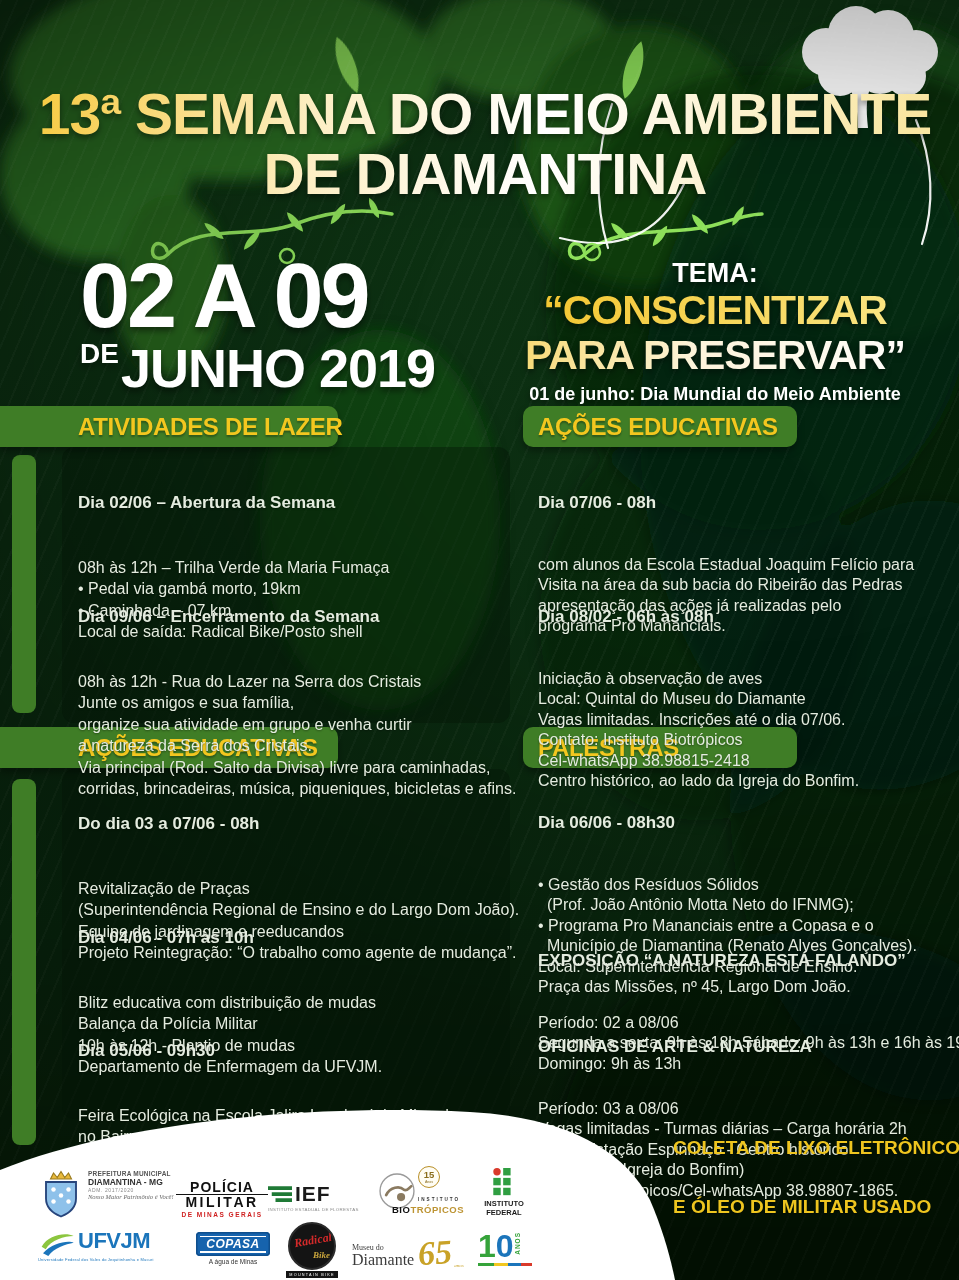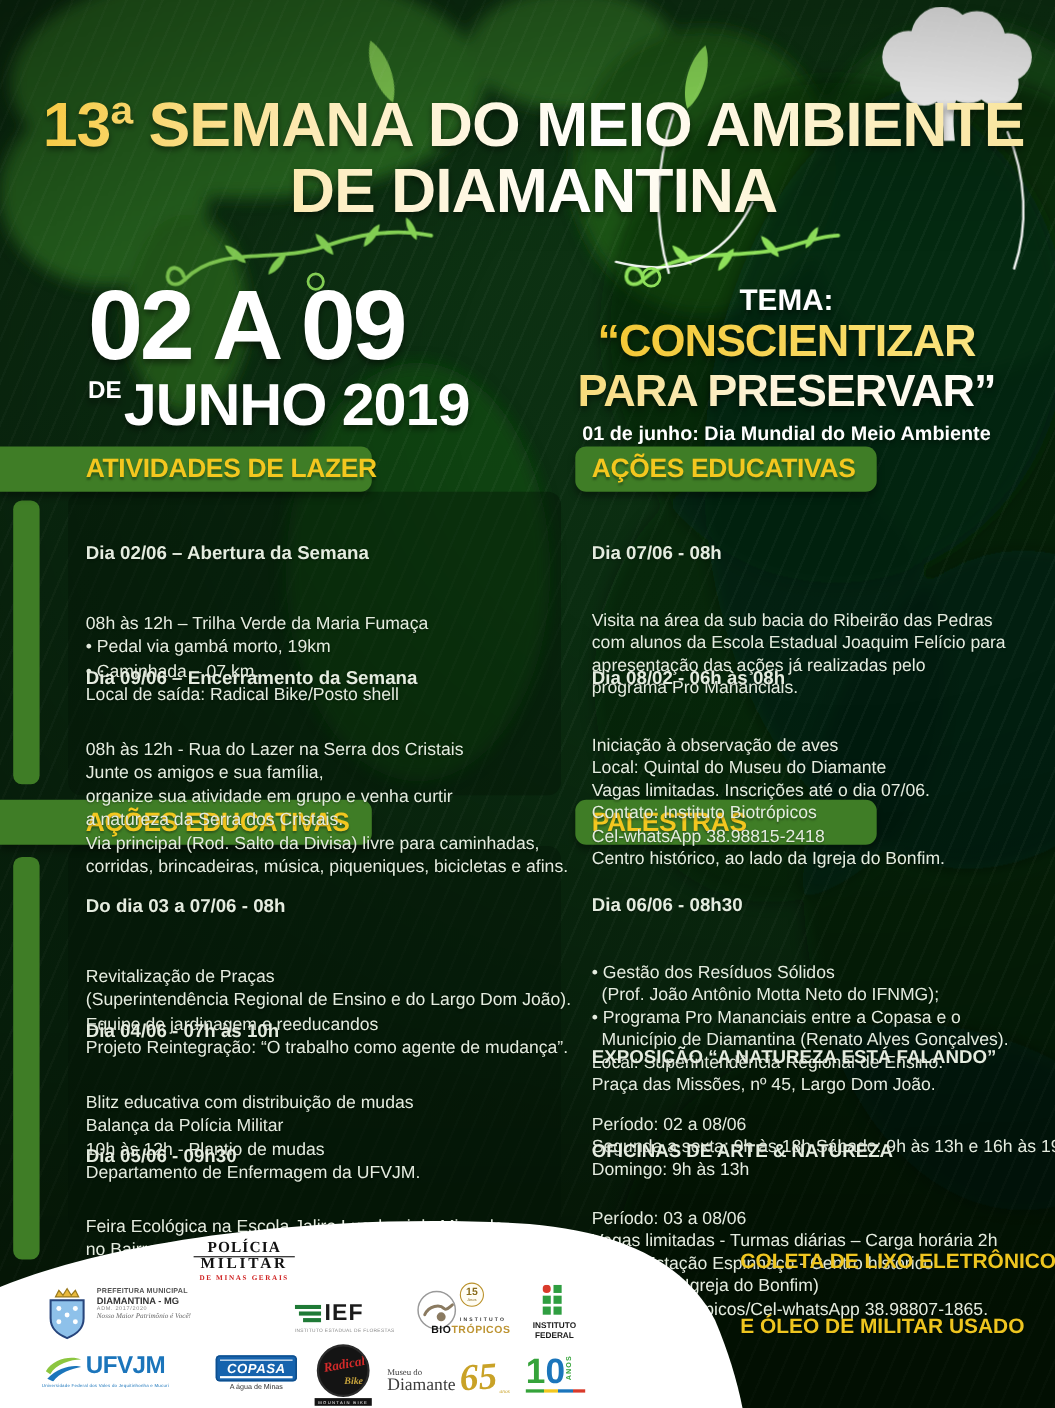--- a/index.html
+++ b/index.html
@@ -19,21 +19,21 @@
   .title{position:absolute;left:0;top:84px;width:100%;text-align:center;font-weight:800;
     font-size:57px;line-height:60px;letter-spacing:-1px;
     background:linear-gradient(100deg,#f5c531 0%,#fdeec2 32%,#ffffff 56%,#f9e6a2 92%);
     -webkit-background-clip:text;background-clip:text;color:transparent;
     filter:drop-shadow(0 3px 3px rgba(0,0,0,.45));}
   
   .date-block{position:absolute;left:80px;top:252px;color:#fff;font-weight:800;
     text-shadow:0 4px 6px rgba(0,0,0,.45);}
   .date-big{font-size:90px;line-height:88px;letter-spacing:-3px;}
   .date-sub{font-size:54px;line-height:56px;letter-spacing:-1px;}
-  .date-de{font-size:22px;position:relative;top:-24px;margin-right:2px;letter-spacing:0;}
+  .date-de{font-size:28px;position:relative;top:-24px;margin-right:2px;letter-spacing:0;}
   
   .tema{position:absolute;left:495px;top:258px;width:440px;text-align:center;
     text-shadow:0 3px 5px rgba(0,0,0,.45);}
   .tema-label{color:#fff;font-weight:800;font-size:27px;line-height:30px;}
   .tema-q{font-weight:800;font-size:41px;line-height:45px;letter-spacing:-1px;text-shadow:none;
     -webkit-background-clip:text;background-clip:text;color:transparent;
     filter:drop-shadow(0 3px 3px rgba(0,0,0,.5));}
   .tema-q1{background:linear-gradient(100deg,#f2c227,#f7d75c 55%,#fbe98e);-webkit-background-clip:text;background-clip:text;}
   .tema-q2{background:linear-gradient(100deg,#f6d564,#fdf4da 45%,#ffffff);-webkit-background-clip:text;background-clip:text;}
   .tema-sub{color:#fff;font-weight:700;font-size:18px;line-height:24px;margin-top:4px;}
@@ -237,21 +237,21 @@
     <div class="bt">Dia 04/06 - 07h às 10h</div>
     <div><div class="ln">Blitz educativa com distribuição de mudas</div><div class="ln">Balança da Polícia Militar</div><div class="ln">10h às 12h - Plantio de mudas</div><div class="ln">Departamento de Enfermagem da UFVJM.</div></div>
   </div>
   <div class="block col-l" style="top:997px;">
     <div class="bt">Dia 05/06 - 09h30</div>
     <div><div class="ln">Feira Ecológica na Escola Jalira Lucchesi de Miranda,</div><div class="ln">no Bairro Cidade Nova.</div><div class="ln">10h às 12h - Distribuição de mudas e Permacultura</div><div class="ln">no quintal do Museu do Diamante: oficina de ideias.</div></div>
   </div>
 
   <div class="block col-r" style="top:452px;">
     <div class="bt">Dia 07/06 - 08h</div>
-    <div><div class="ln">Visita na área da sub bacia do Ribeirão das Pedras</div><div class="ln">com alunos da Escola Estadual Joaquim Felício para</div><div class="ln">apresentação das ações já realizadas pelo</div><div class="ln">programa Pro Mananciais.</div></div>
+    <div><div class="ln">com alunos da Escola Estadual Joaquim Felício para</div><div class="ln">Visita na área da sub bacia do Ribeirão das Pedras</div><div class="ln">apresentação das ações já realizadas pelo</div><div class="ln">programa Pro Mananciais.</div></div>
   </div>
   <div class="block col-r" style="top:566px;">
     <div class="bt">Dia 08/02 - 06h às 08h</div>
     <div><div class="ln">Iniciação à observação de aves</div><div class="ln">Local: Quintal do Museu do Diamante</div><div class="ln">Vagas limitadas. Inscrições até o dia 07/06.</div><div class="ln">Contato: Instituto Biotrópicos</div><div class="ln">Cel-whatsApp 38.98815-2418</div><div class="ln">Centro histórico, ao lado da Igreja do Bonfim.</div></div>
   </div>
   <div class="block col-r" style="top:772px;">
     <div class="bt">Dia 06/06 - 08h30</div>
     <div><div class="ln">• Gestão dos Resíduos Sólidos</div><div class="ln">  (Prof. João Antônio Motta Neto do IFNMG);</div><div class="ln">• Programa Pro Mananciais entre a Copasa e o</div><div class="ln">  Município de Diamantina (Renato Alves Gonçalves).</div><div class="ln">Local: Superintendência Regional de Ensino.</div><div class="ln">Praça das Missões, nº 45, Largo Dom João.</div></div>
   </div>
   <div class="block col-r" style="top:910px;">
@@ -286,21 +286,21 @@
       <circle cx="38" cy="42" r="3" fill="#fff"></circle>
     </svg>
     <div class="lg-txt">
       <div class="pref-t1">PREFEITURA MUNICIPAL</div>
       <div class="pref-t2">DIAMANTINA - MG</div>
       <div class="pref-t3">ADM. 2017/2020</div>
       <div class="pref-slogan">Nosso Maior Patrimônio é Você!</div>
     </div>
   </div>
 
-  <div class="logo pol" style="left:176px;top:1128px;z-index:6;font-family:Liberation Serif, serif;">
+  <div class="logo pol" style="left:176px;top:1180px;z-index:6;">
     <div class="pol-1">POLÍCIA</div>
     <div class="pol-2">MILITAR</div>
     <div class="pol-3">DE MINAS GERAIS</div>
   </div>
 
   <div class="logo ief" style="left:268px;top:1182px;z-index:6;">
     <div class="ief-row">
       <svg width="24" height="17" viewBox="0 0 32 22">
         <rect x="0" y="0" width="32" height="5" fill="#1f7a36"></rect>
         <rect x="5" y="8" width="27" height="5" fill="#1f7a36"></rect>

